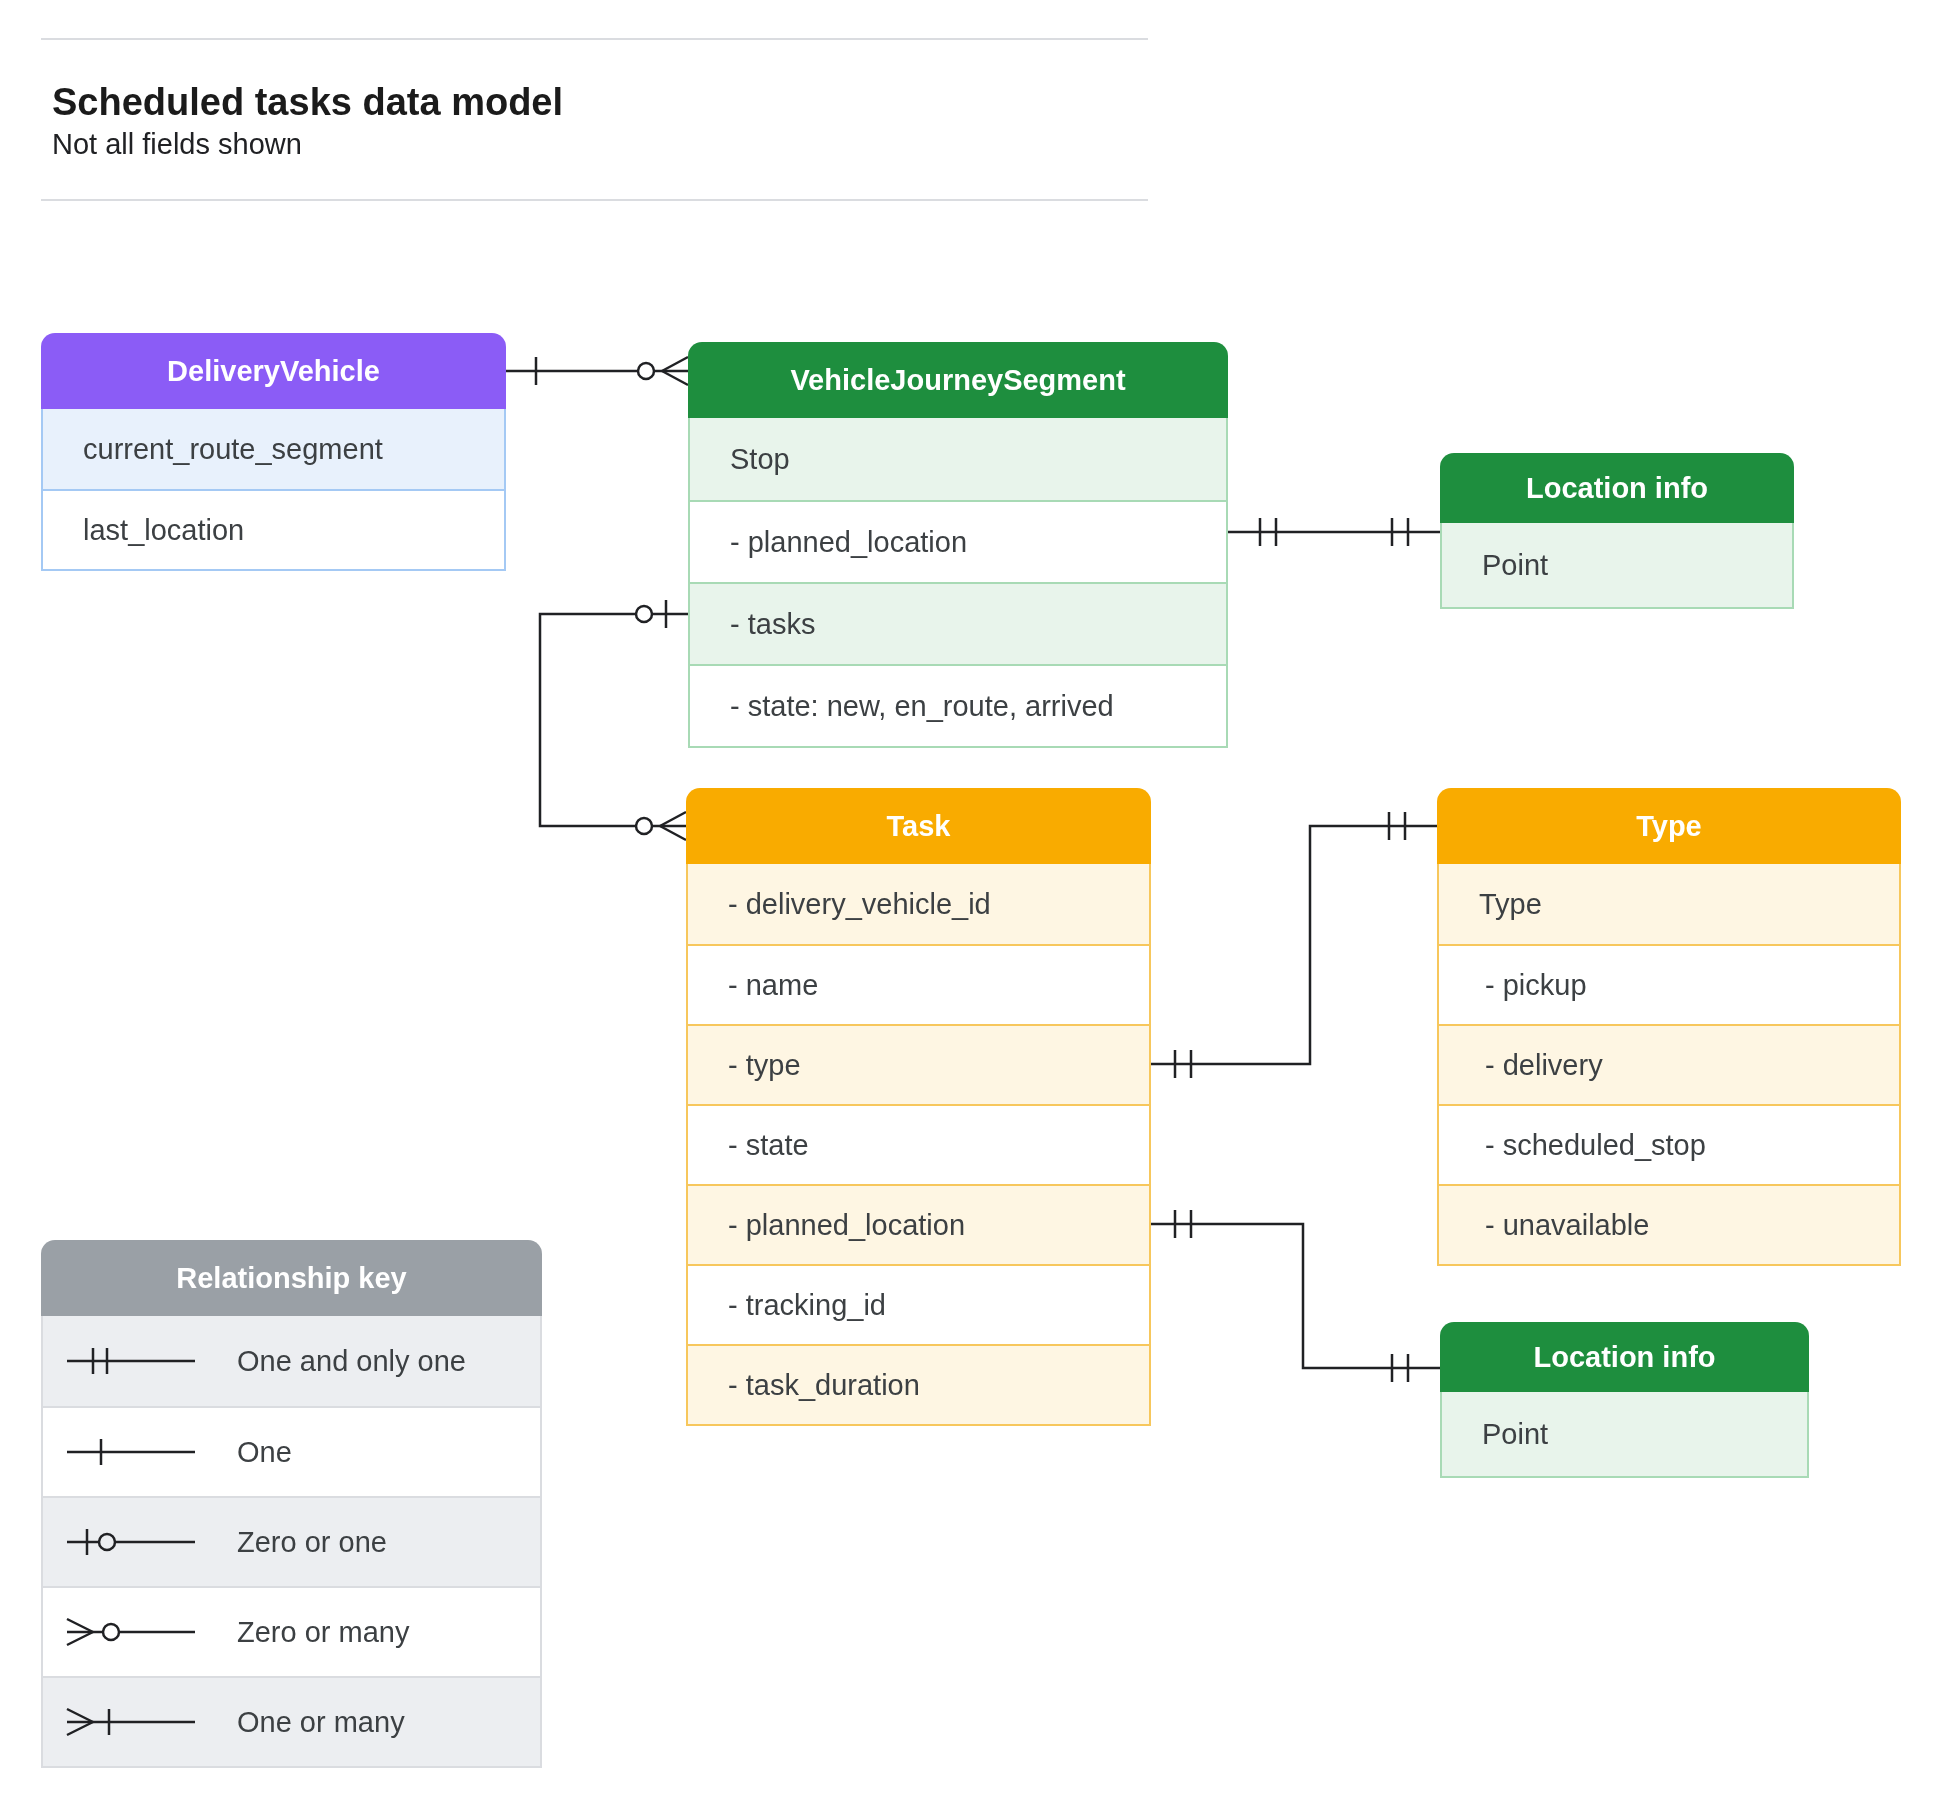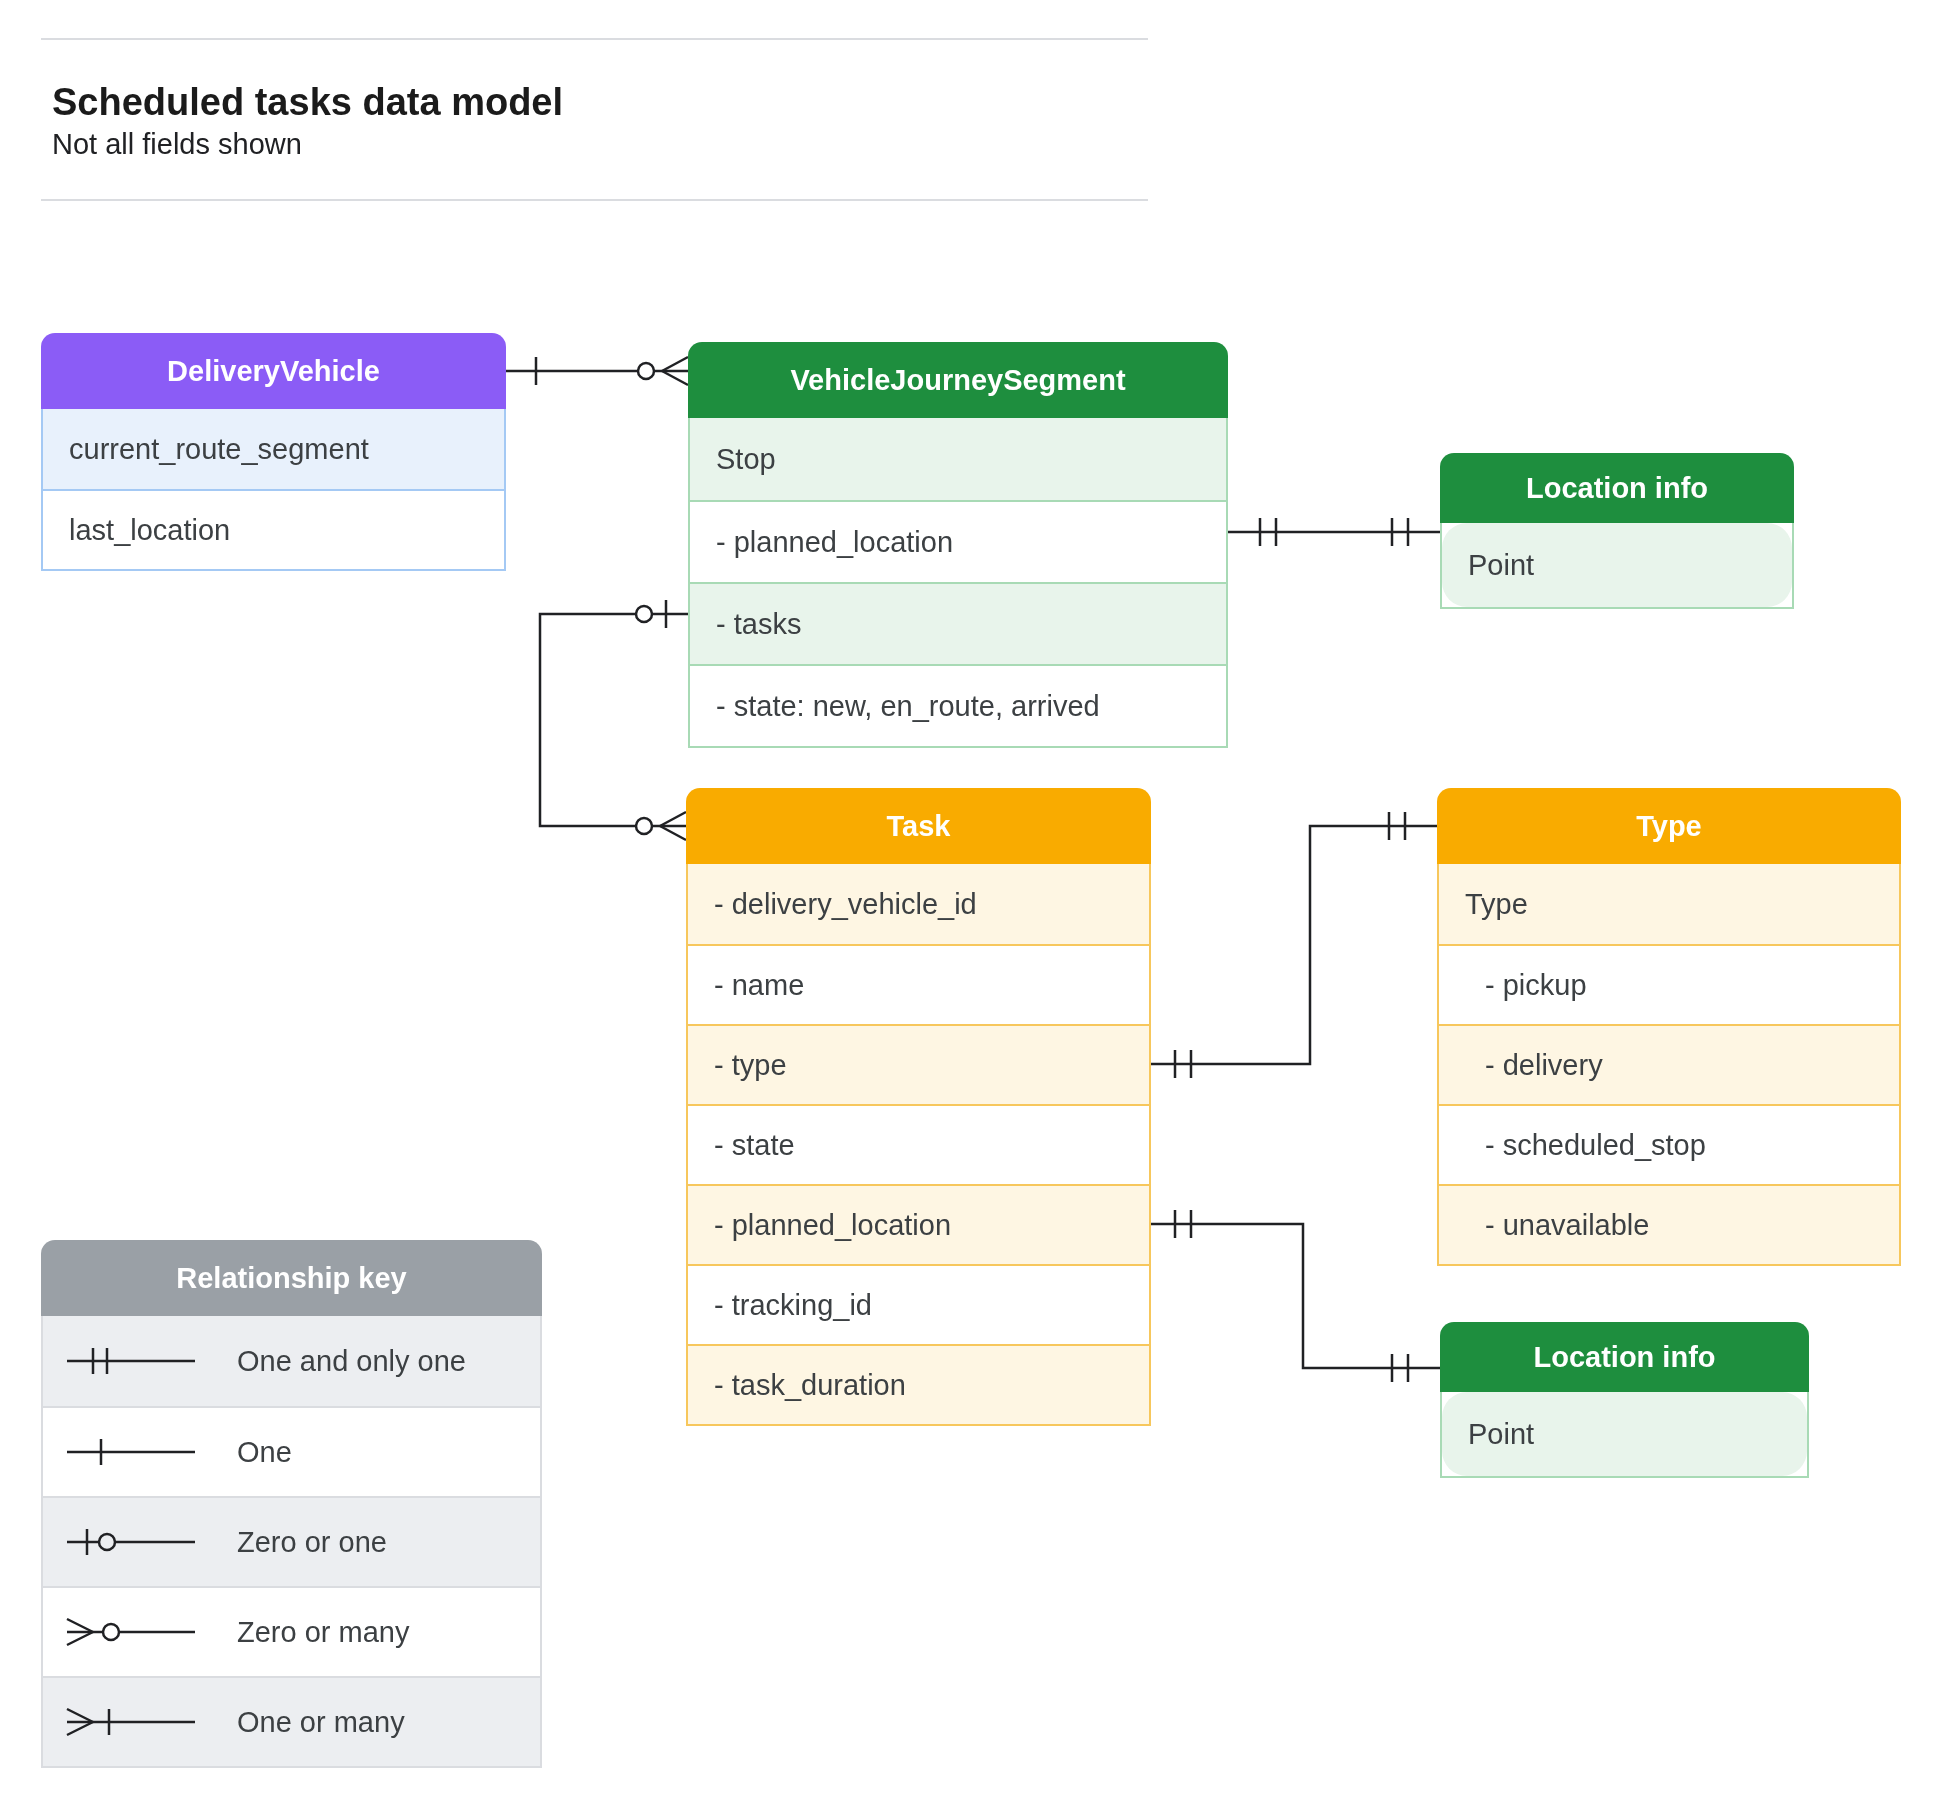--- a/index.html
+++ b/index.html
@@ -23,21 +23,21 @@
 
   .entity { position: absolute; z-index: 2; }
   .hdr {
     height: 76px; display: flex; align-items: center; justify-content: center;
     color: #ffffff; font-weight: 700; font-size: 29px;
     border-radius: 14px 14px 0 0;
   }
   .body { background: #ffffff; border: 2px solid; border-top: none; }
   .row {
     height: 80px; display: flex; align-items: center;
-    padding-left: 26px; font-size: 29px; color: #3c4043;
+    padding-left: 40px; font-size: 29px; color: #3c4043;
     border-top: 2px solid; background: #ffffff;
   }
   .body .row:first-child { border-top: none; }
   .row.indent { padding-left: 46px; }
 
   
   .blue .hdr   { background: #8b5cf6; }
   .blue .body, .blue .row { border-color: #a4c9f4; }
   .blue .tint  { background: #e8f1fc; }
 
@@ -49,21 +49,21 @@
   .orange .body, .orange .row { border-color: #f7c75c; }
   .orange .tint{ background: #fef6e3; }
 
   .gray .hdr   { background: #9AA0A6; }
   .gray .body, .gray .row { border-color: #dadce0; }
   .gray .tint  { background: #eceef1; }
 
   
   .vjs .row { height: 82px; }
   .li  .hdr { height: 70px; }
-  .li  .row { height: 84px; border-radius: 25px; }
+  .li  .row { height: 84px; }
 
   
   .key .row { height: 90px; padding-left: 18px; }
   .key .sym { flex: 0 0 auto; }
   .key .kl  { margin-left: 36px; font-size: 29px; color: #3c4043; }
 </style>
 </head>
 <body>
 
 <div class="canvas">

